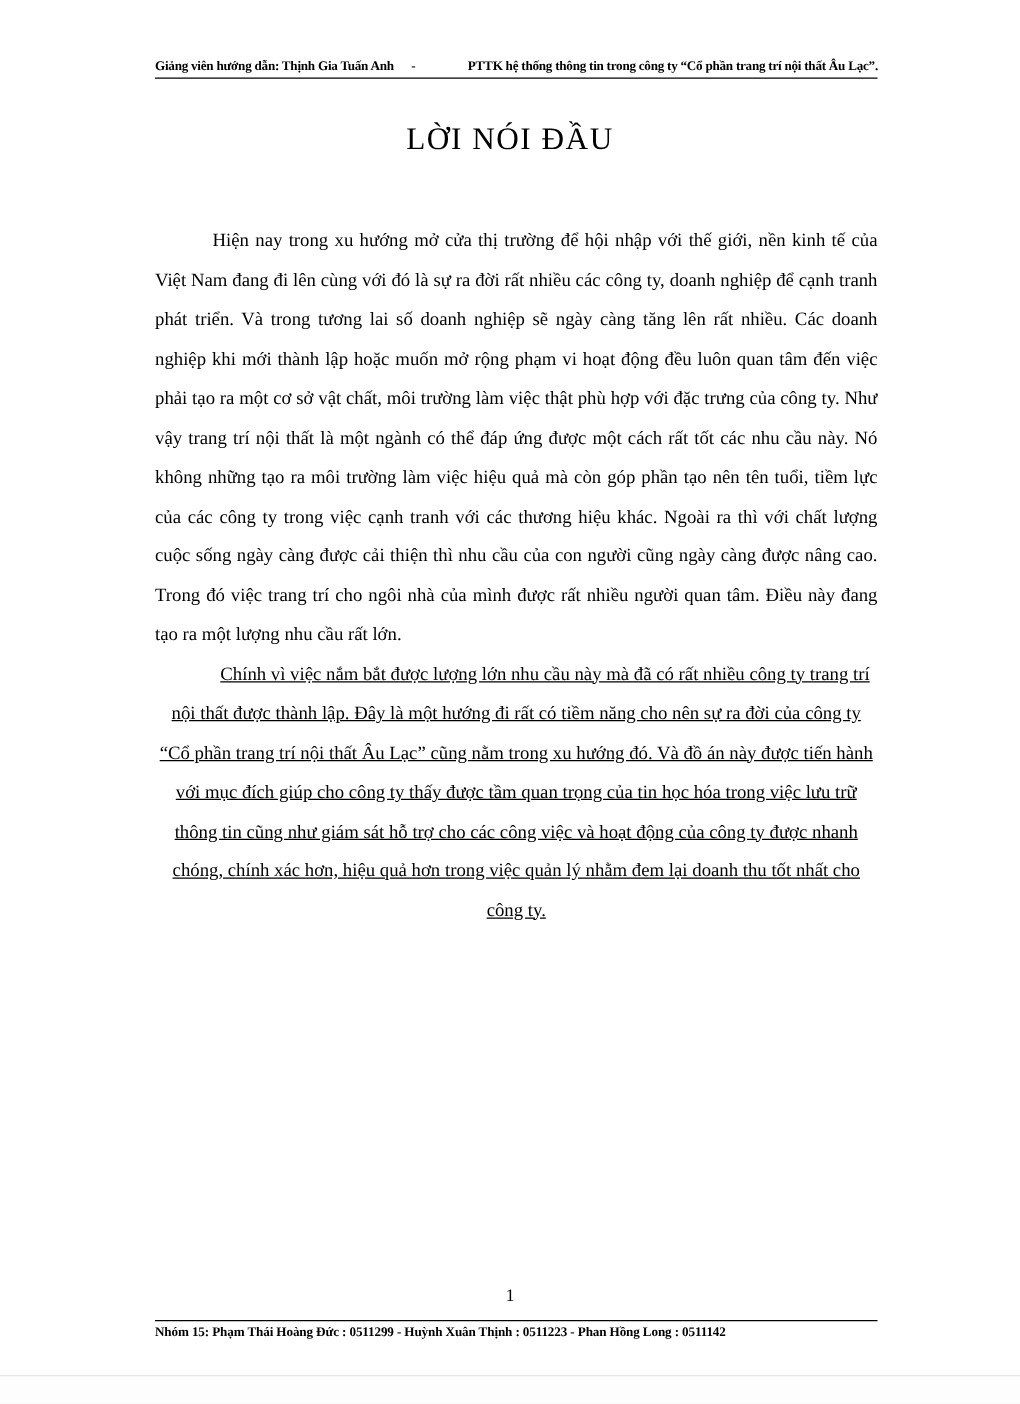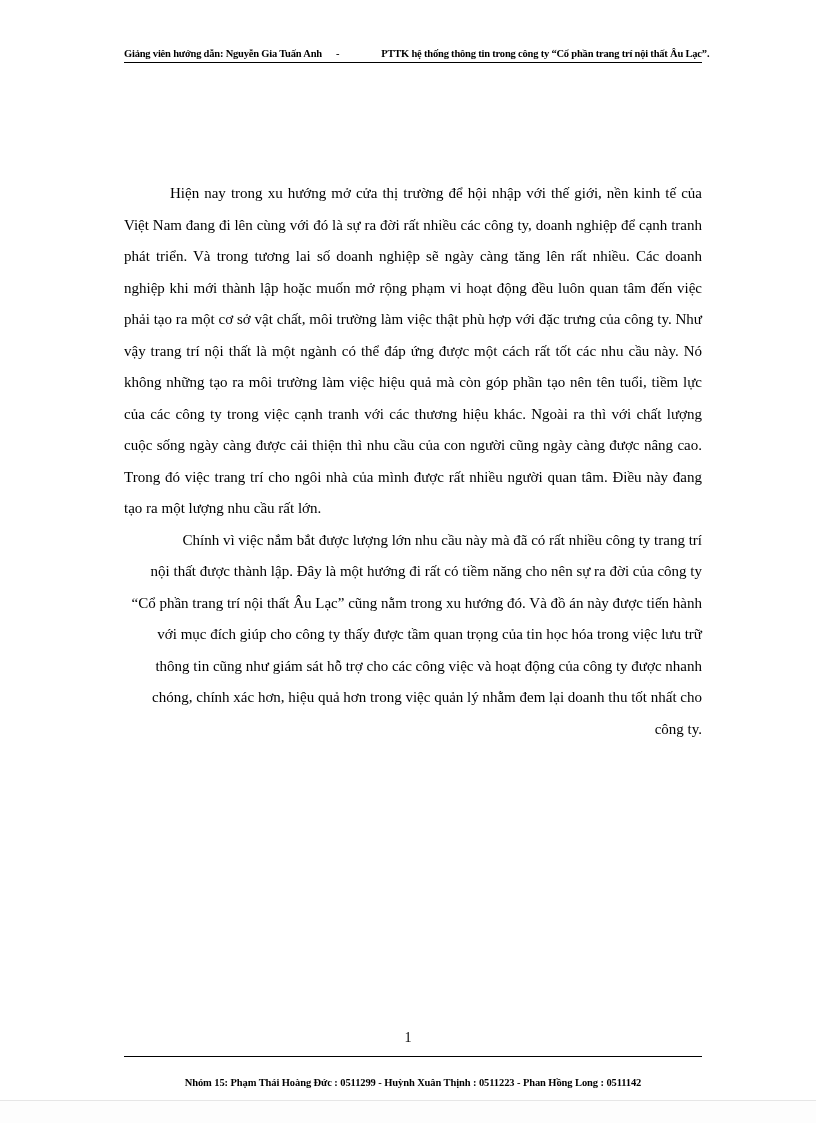--- a/index.html
+++ b/index.html
@@ -93,66 +93,68 @@
     color: #000;
     text-align: justify;
     text-justify: inter-word;
   }
   .body-text p {
     margin: 0 0 0 0;
     text-indent: 46px;
     text-align: justify;
   }
   .body-text p:last-child {
-    text-align: right;
+    text-align: center;
+    text-decoration: underline;
   }
 
   
   .page-number {
     position: absolute;
     left: 0;
     top: 1030px;
     width: 816px;
     text-align: center;
     font-family: "Liberation Serif", serif;
     font-size: 14px;
     color: #000;
   }
   .footer {
     position: absolute;
     left: 124px;
     top: 1056px;
     width: 578px;
     border-top: 1.2px solid #000;
-    padding-top: 20px;
-    text-align: center;
+    padding-top: 4px;
+    text-align: left;
   }
   .footer-line {
     font-family: "Liberation Serif", serif;
     font-size: 10.5px;
     font-weight: bold;
     color: #000;
     white-space: nowrap;
     letter-spacing: -0.1px;
   }
 </style>
 </head>
 <body>
 
 <div class="page">
   <div class="sheet">
 
     <div class="header">
       <div class="header-line">
-        <span class="header-left">Giảng viên hướng dẫn: Nguyễn Gia Tuấn Anh</span>
+        <span class="header-left">Giảng viên hướng dẫn: Thịnh Gia Tuấn Anh</span>
         <span class="header-dash">-</span>
         <span class="header-right">PTTK hệ thống thông tin trong công ty “Cổ phần trang trí nội thất Âu Lạc”.</span>
       </div>
     </div>
 
+    <div class="doc-title">LỜI NÓI ĐẦU</div>
 
     <div class="body-text">
       <p>Hiện nay trong xu hướng mở cửa thị trường để hội nhập với thế giới, nền kinh tế của Việt Nam đang đi lên cùng với đó là sự ra đời rất nhiều các công ty, doanh nghiệp để cạnh tranh phát triển. Và trong tương lai số doanh nghiệp sẽ ngày càng tăng lên rất nhiều. Các doanh nghiệp khi mới thành lập hoặc muốn mở rộng phạm vi hoạt động đều luôn quan tâm đến việc phải tạo ra một cơ sở vật chất, môi trường làm việc thật phù hợp với đặc trưng của công ty. Như vậy trang trí nội thất là một ngành  có thể đáp ứng được một cách rất tốt các nhu cầu này. Nó không những tạo ra môi trường làm việc hiệu quả mà còn góp phần tạo nên tên tuổi, tiềm lực của các công ty trong việc cạnh tranh với các thương hiệu khác. Ngoài ra thì với chất lượng cuộc sống ngày càng được cải thiện thì nhu cầu của con người cũng ngày càng được nâng cao. Trong đó việc trang trí cho ngôi nhà của mình được rất nhiều người quan tâm. Điều này đang tạo ra một lượng nhu cầu rất lớn.</p>
       <p>Chính vì việc nắm bắt được lượng lớn nhu cầu này mà đã có rất nhiều công ty trang trí nội thất được thành lập. Đây là một hướng đi rất có tiềm năng cho nên sự ra đời của công ty “Cổ phần trang trí nội thất Âu Lạc” cũng nằm trong xu hướng đó. Và đồ án này được tiến hành với mục đích giúp cho công ty thấy được tầm quan trọng của tin học hóa trong việc lưu trữ thông tin cũng như giám sát hỗ trợ cho các công việc và hoạt động của công ty được nhanh chóng, chính xác hơn, hiệu quả hơn trong việc quản lý nhằm đem lại doanh thu tốt nhất cho công ty.</p>
     </div>
 
     <div class="page-number">1</div>
 
     <div class="footer">
       <div class="footer-line">Nhóm 15: Phạm Thái Hoàng Đức : 0511299  -  Huỳnh Xuân Thịnh : 0511223  -  Phan Hồng Long :  0511142</div>

